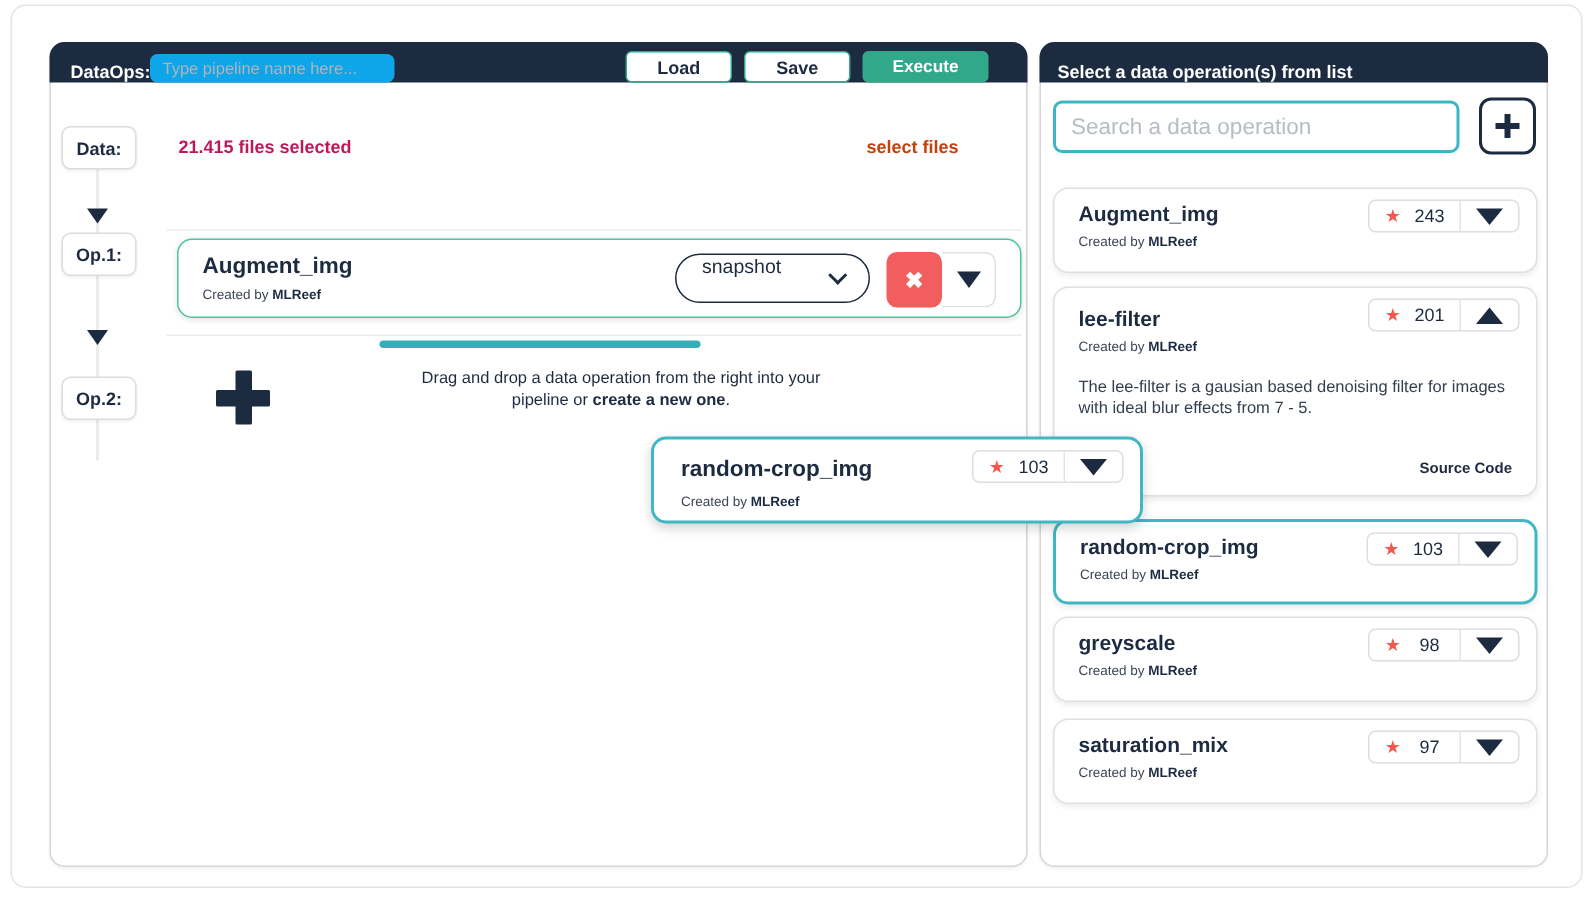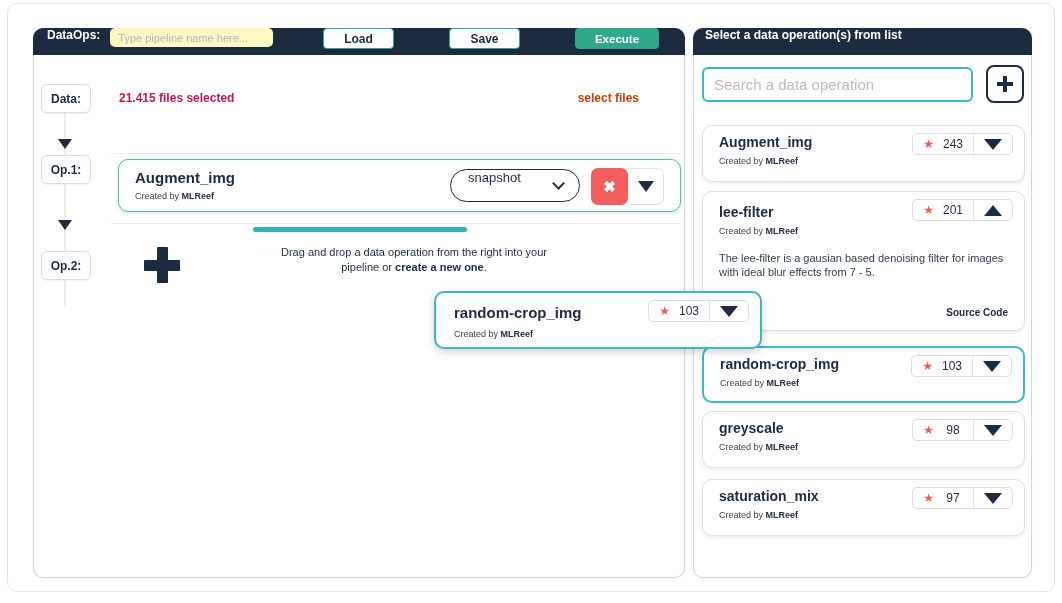--- a/index.html
+++ b/index.html
@@ -4,28 +4,28 @@
 <style>
   * { margin:0; padding:0; box-sizing:border-box; }
   html,body { width:1062px; height:603px; background:#fff; font-family:"Liberation Sans", sans-serif; }
   .stage { position:relative; width:1062px; height:603px; background:#fff; overflow:hidden; }
   .app-frame { position:absolute; left:7px; top:3px; width:1048px; height:589px; border:1px solid #e4e4e7; border-radius:10px; }
 
   
   .panel { position:absolute; background:#fff; border:1px solid #d6d6da; border-radius:10px; box-shadow:0 1px 2px rgba(0,0,0,.05); }
   .panel-left  { left:33px; top:28px; width:652px; height:550px; }
   .panel-right { left:693px; top:28px; width:339px; height:550px; }
-  .panel-header { position:absolute; left:-1px; top:-1px; right:-1px; height:27px; background:#1d2b40; border-radius:10px 10px 0 0; display:flex; align-items:flex-start; }
+  .panel-header { position:absolute; left:-1px; top:-1px; right:-1px; height:27px; background:#1d2b40; border-radius:10px 10px 0 0; display:flex; align-items:flex-end; }
 
   
   .dataops-label { color:#fff; font-weight:bold; font-size:12px; margin-left:14px; }
-  .pipeline-input { margin-left:10px; width:163px; height:19px; border:none; border-radius:5px; background:#fef9c3; font-size:11px; color:#1d2b40; padding:0 8px; outline:none; font-family:"Liberation Sans", sans-serif; }
+  .pipeline-input { width:163px; height:19px; border:none; border-radius:5px; background:#0ea5e9; font-size:11px; color:#1d2b40; padding:0 8px; outline:none; font-family:"Liberation Sans", sans-serif; }
   .pipeline-input::placeholder { color:#aeb4bc; }
   .topbar-buttons { position:absolute; right:26px; display:flex; gap:8px; align-items:center; }
-  .btn { height:21px; border-radius:4px; font-size:12px; font-weight:bold; font-family:"Liberation Sans", sans-serif; cursor:pointer; display:flex; align-items:center; justify-content:center;margin-left:47px; }
+  .btn { height:21px; border-radius:4px; font-size:12px; font-weight:bold; font-family:"Liberation Sans", sans-serif; cursor:pointer; display:flex; align-items:center; justify-content:center; }
   .btn-outline { background:#fff; border:1.5px solid #32a88a; color:#1d2b40; width:71px; }
   .btn-execute { background:#32a88a; border:1.5px solid #32a88a; color:#fff; width:84px; font-size:11.5px; }
 
   
   .rail-line { position:absolute; left:30px; top:83px; width:2px; height:195px; background:#ececef; }
   .step-box { position:absolute; left:7px; width:50px; height:29px; background:#fff; border:1px solid #dcdce0; border-radius:6px; display:flex; align-items:center; justify-content:center; font-size:12px; font-weight:bold; color:#1d2b40; box-shadow:0 1px 2px rgba(0,0,0,.06); }
   .tri-down { width:0; height:0; border-left:7px solid transparent; border-right:7px solid transparent; border-top:10px solid #1d2b40; position:absolute; left:24px; }
   .row-sep { position:absolute; left:77px; right:3px; height:1px; background:#ececec; }
 
   .data-files { position:absolute; left:85px; top:62px; font-size:12px; font-weight:bold; color:#be185d; }

